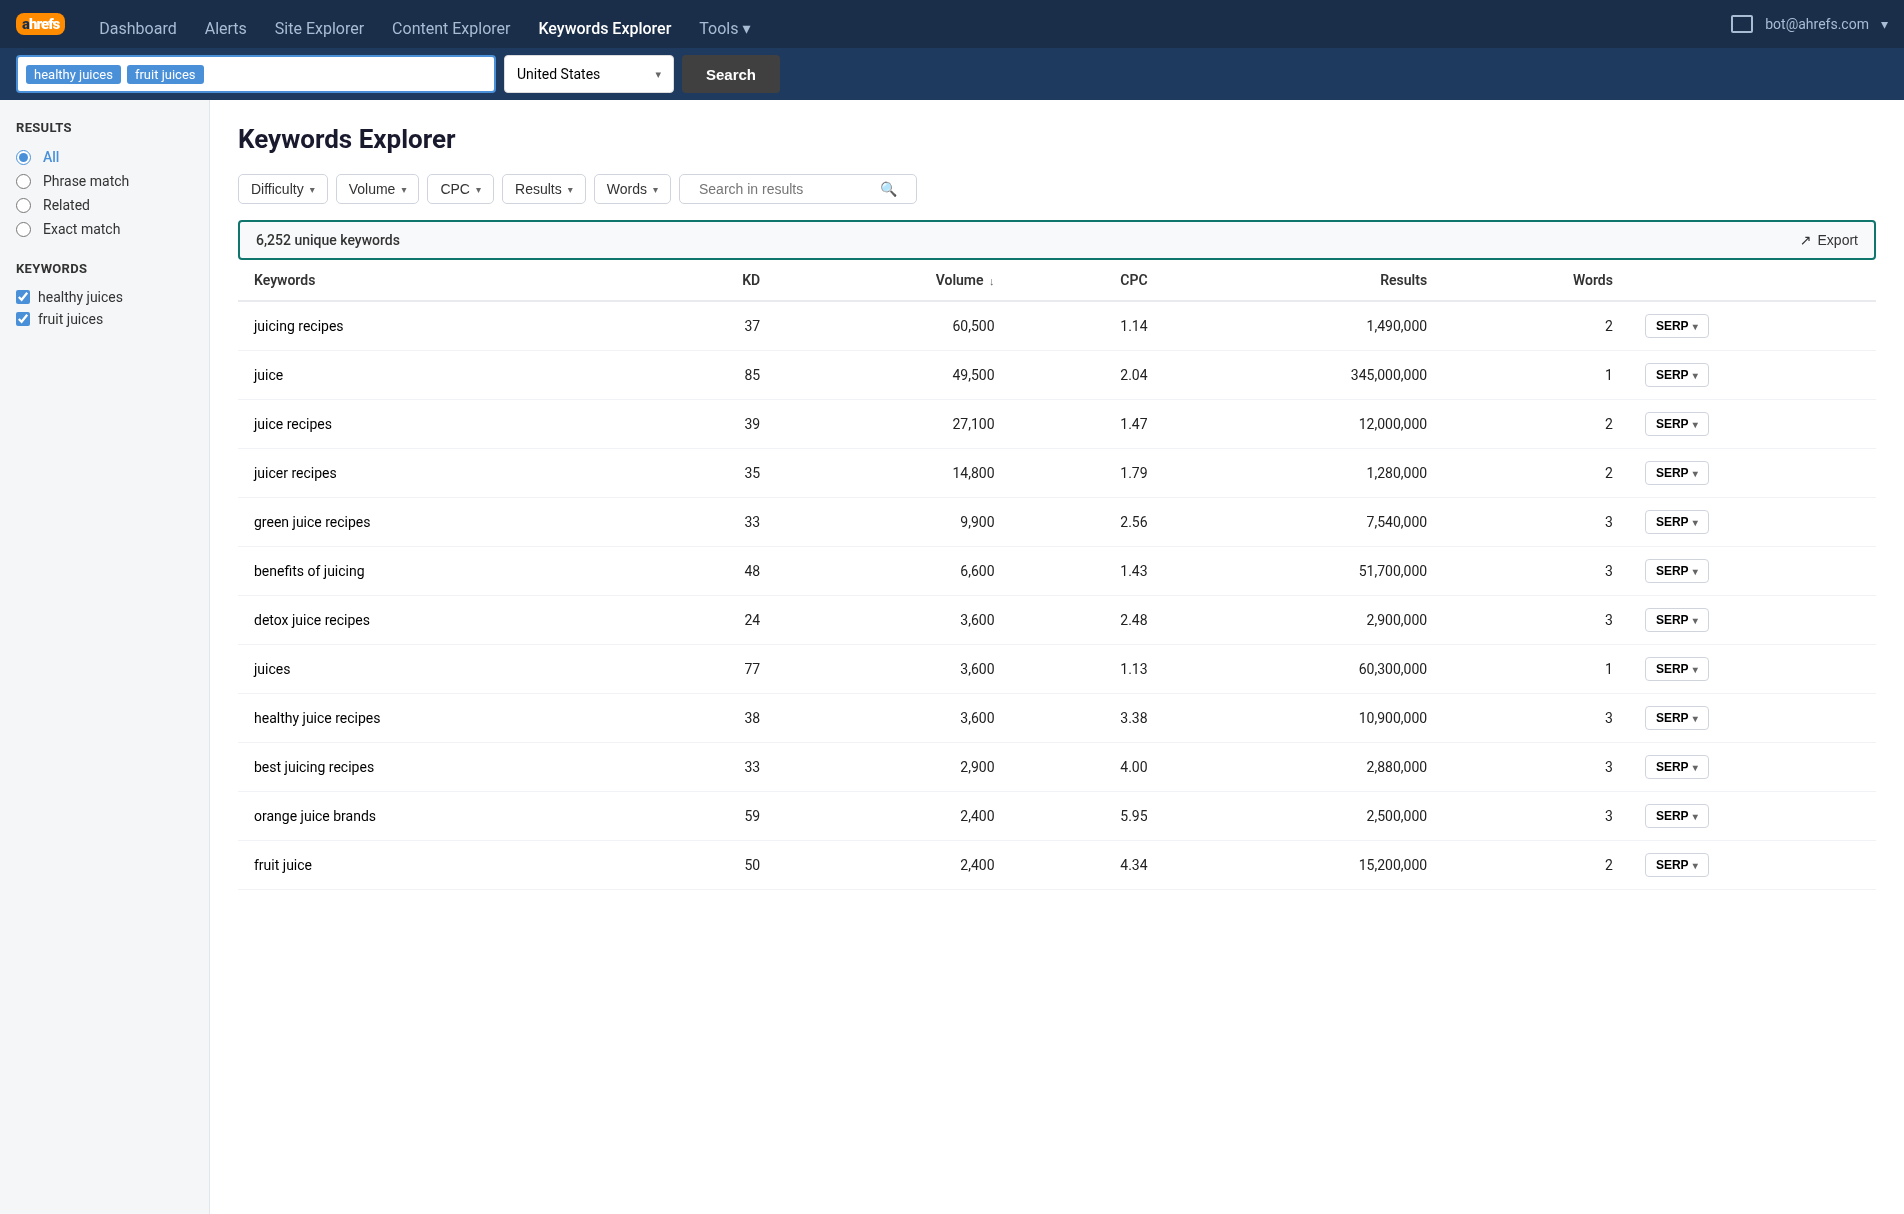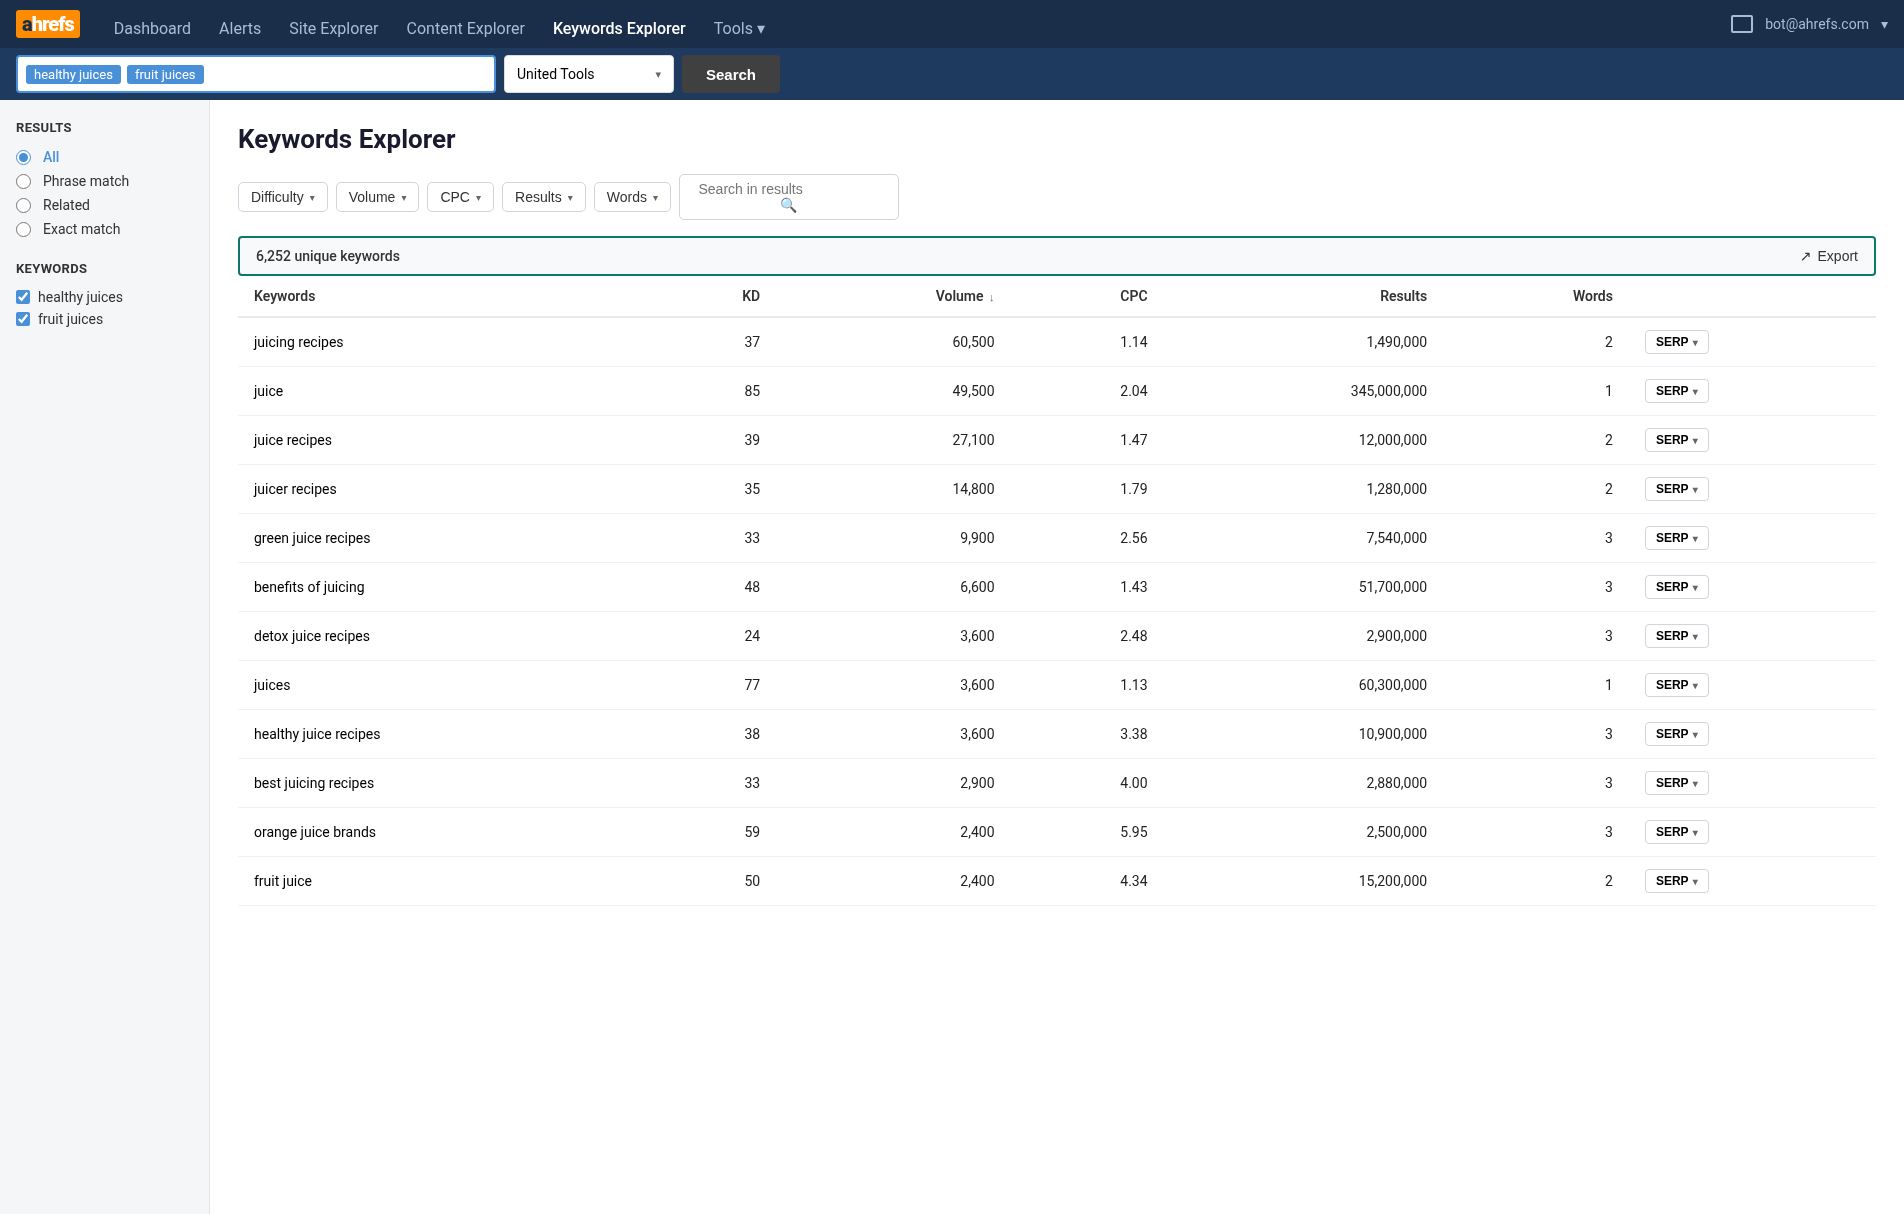--- a/index.html
+++ b/index.html
@@ -10,27 +10,27 @@
       background: #1a2e4a;
       display: flex;
       align-items: center;
       padding: 0 16px;
       height: 48px;
       gap: 8px;
     }
     .logo {
       color: #ff8c00;
       font-weight: 900;
-      font-size: 20px;
+      font-size: 15px;
       letter-spacing: -1px;
       margin-right: 16px;
       background: #ff8c00;
       color: white;
       padding: 2px 6px;
-      border-radius: 3px;
+      border-radius: 8px;
     }
     .logo span { color: #1a2e4a; }
     .nav-link {
       color: #a8bcd4;
       text-decoration: none;
       padding: 4px 10px;
       font-size: 16px;
       cursor: pointer;
       border-radius: 3px;
       margin-top: 8px;
@@ -197,25 +197,24 @@
       color: #333;
       cursor: pointer;
       white-space: nowrap;
     }
     .filter-btn .chevron { font-size: 10px; color: #666; }
     .search-results-input {
       display: flex;
       align-items: center;
       border: 1px solid #d0d5dd;
       border-radius: 5px;
-      padding: 6px 0;
+      padding: 6px 19px;
       background: white;
       gap: 0;
       min-width: 220px;
-      flex-direction: column;
     }
     .search-results-input input {
       border: none;
       outline: none;
       font-size: 14px;
       color: #999;
       flex: 1;
     }
     .search-results-input .search-icon { color: #666; font-size: 14px; }
 
@@ -307,21 +306,21 @@
   </div>
 </nav>
 
 <div class="search-bar">
   <div class="search-input-wrapper">
     <span class="tag">healthy juices</span>
     <span class="tag">fruit juices</span>
     <input type="text" style="">
   </div>
   <div class="country-select">
-    <span>United Tools</span>
+    <span>United States</span>
     <span class="chevron">▾</span>
   </div>
   <button class="search-btn">Search</button>
 </div>
 
 <div class="main-layout">
 
   <aside class="sidebar">
     <div class="sidebar-section-title">Results</div>
     <div class="radio-group">

